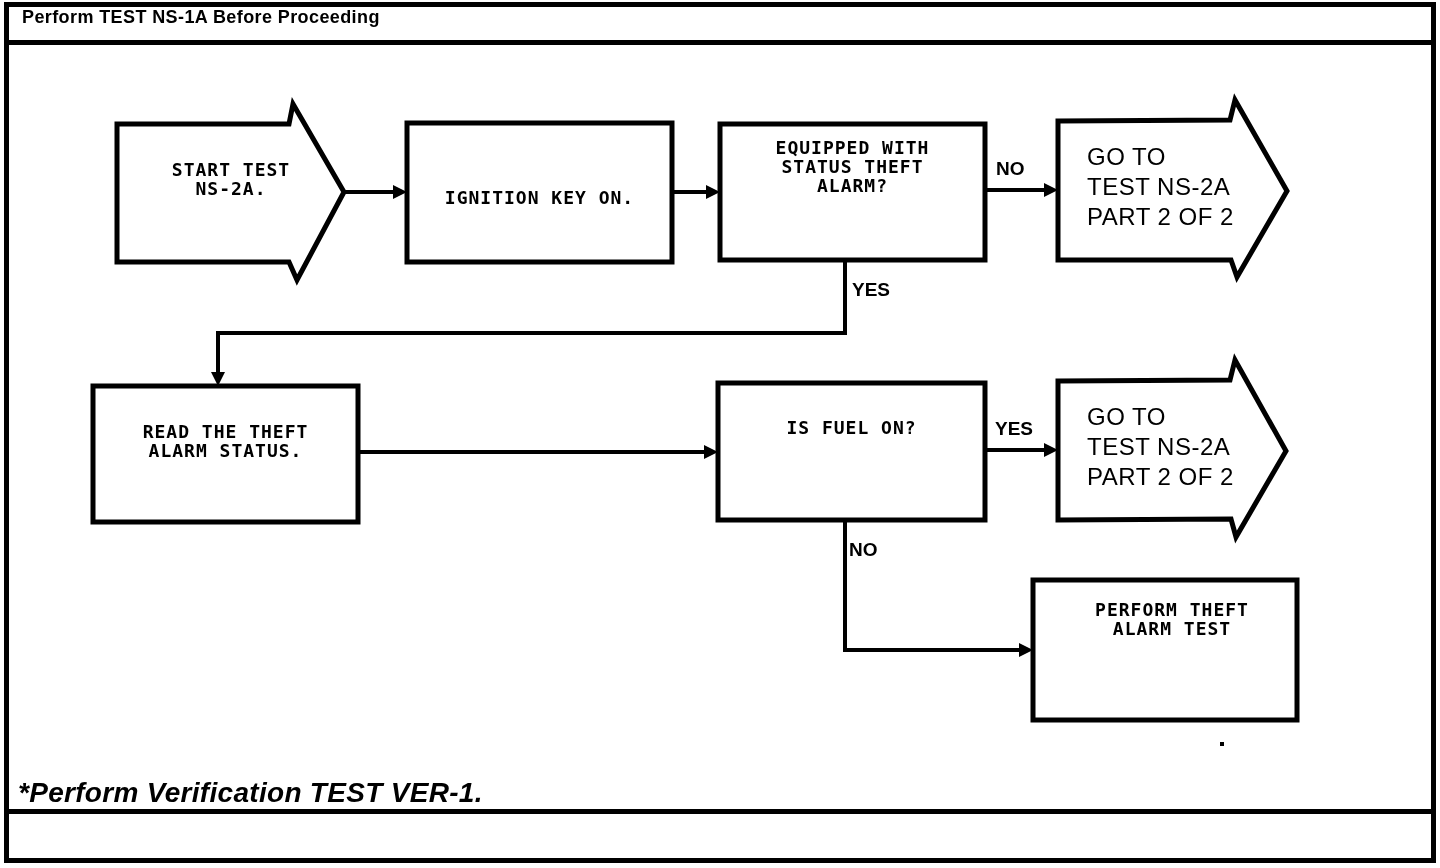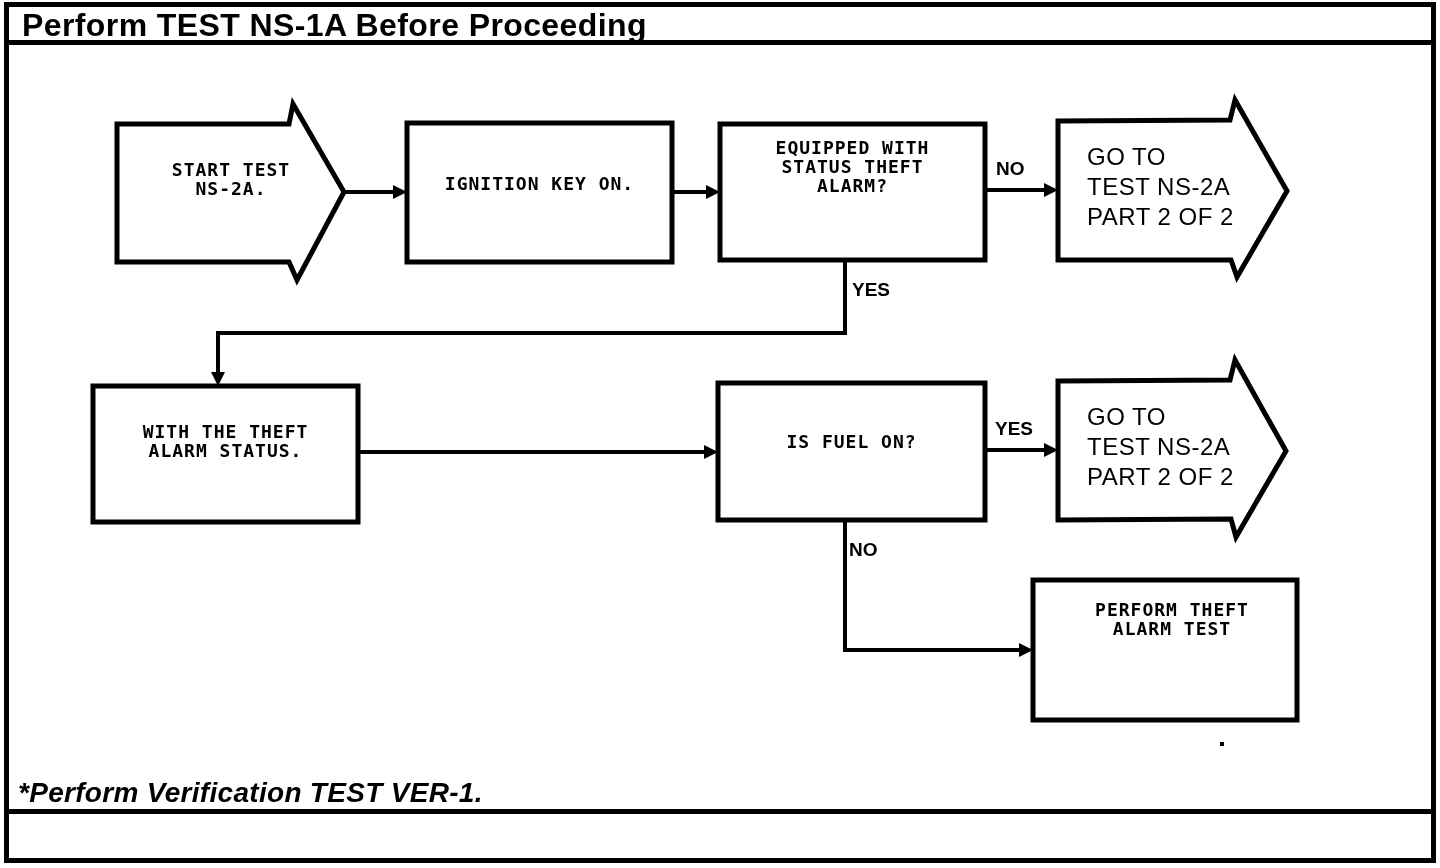--- a/index.html
+++ b/index.html
@@ -9,21 +9,21 @@
     font-family:"Liberation Sans", sans-serif; color:#000;
   }
   .frame {
     position:absolute; left:4px; top:2px; right:4px; bottom:5px;
     border:5px solid #000; pointer-events:none;
   }
   .hdr-rule { position:absolute; left:6px; right:6px; top:40px; height:5px; background:#000; }
   .ftr-rule { position:absolute; left:6px; right:6px; top:809px; height:5px; background:#000; }
   .title {
     position:absolute; left:22px; top:7px;
-    font-size:32px; font-weight:bold; letter-spacing:0.4px; white-space:nowrap;
+    font-size:18px; font-weight:bold; letter-spacing:0.4px; white-space:nowrap;
   }
   .footnote {
     position:absolute; left:18px; top:777px;
     font-size:28px; font-weight:bold; font-style:italic; letter-spacing:0.3px; white-space:nowrap;
   }
   svg.chart-layer { position:absolute; left:0; top:0; }
   .node-text {
     position:absolute;
     font-family:"DejaVu Sans Mono", monospace;
     font-weight:bold; font-size:18px; line-height:19px; letter-spacing:1px;
@@ -87,42 +87,42 @@
 
     <polyline points="845,520 845,650 1021,650" fill="none" stroke="#000" stroke-width="4"></polyline>
     <polygon points="1019,643 1033,650 1019,657" fill="#000"></polygon>
   </svg>
 
   <div class="node-text ctr" style="left:117px; top:160px; width:228px;">
     <div>START TEST</div>
     <div>NS-2A.</div>
   </div>
 
-  <div class="node-text ctr" style="left:407px; top:174px; width:265px;">
+  <div class="node-text ctr" style="left:407px; top:188px; width:265px;">
     <div>IGNITION KEY ON.</div>
   </div>
 
   <div class="node-text ctr" style="left:720px; top:138px; width:265px;">
     <div>EQUIPPED WITH</div>
     <div>STATUS THEFT</div>
     <div>ALARM?</div>
   </div>
 
   <div class="goto-text" style="left:1087px; top:142px;">
     <div>GO TO</div>
     <div>TEST NS-2A</div>
     <div>PART 2 OF 2</div>
   </div>
 
   <div class="node-text ctr" style="left:93px; top:422px; width:265px;">
-    <div>WITH THE THEFT</div>
+    <div>READ THE THEFT</div>
     <div>ALARM STATUS.</div>
   </div>
 
-  <div class="node-text ctr" style="left:718px; top:432px; width:267px;">
+  <div class="node-text ctr" style="left:718px; top:418px; width:267px;">
     <div>IS FUEL ON?</div>
   </div>
 
   <div class="goto-text" style="left:1087px; top:402px;">
     <div>GO TO</div>
     <div>TEST NS-2A</div>
     <div>PART 2 OF 2</div>
   </div>
 
   <div class="node-text" style="left:1057px; top:600px; width:230px; text-align:center;">

